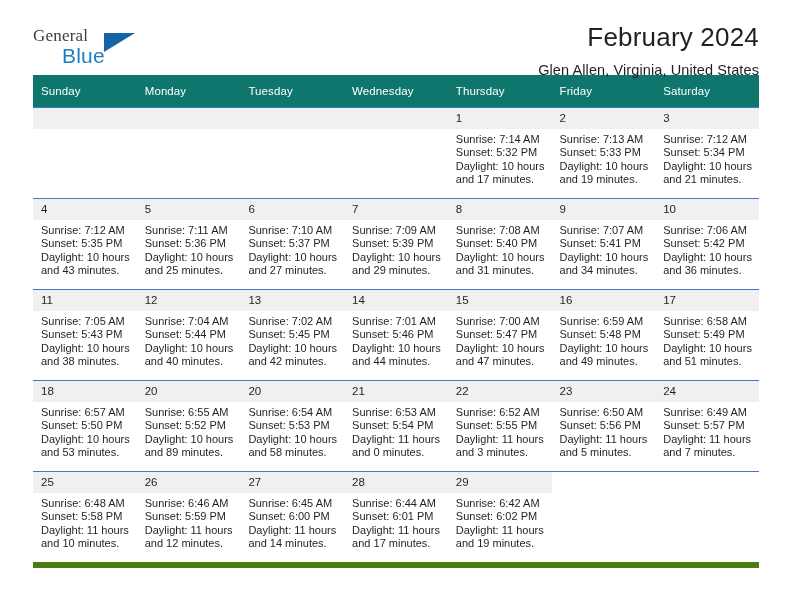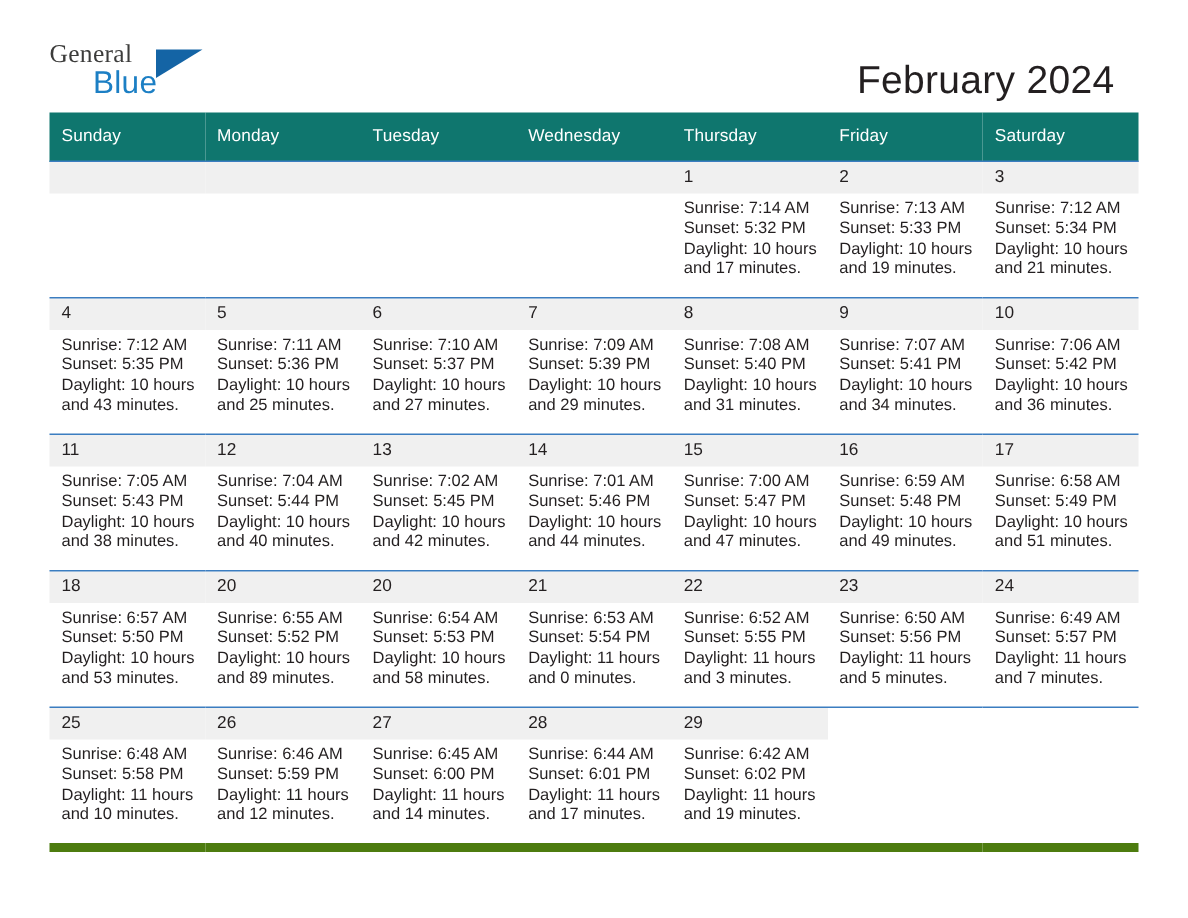--- a/index.html
+++ b/index.html
@@ -64,21 +64,21 @@
   }
   .titles {
     margin-top: 22px;
     text-align: right;
   }
   .cal-title {
     font-size: 26px;
     color: #231f20;
     line-height: 30px;
     font-weight: normal;
-    margin: 16px;
+    margin: 0;
     letter-spacing: 0.2px;
   }
   .cal-subtitle {
     font-size: 14.5px;
     color: #231f20;
     line-height: 20px;
     margin: 8px 0 0 0;
     font-weight: normal;
     letter-spacing: 0.1px;
   }
@@ -141,20 +141,21 @@
   <div class="header">
 
     <div class="brand">
       <span class="brand-general">General</span>
       <span class="brand-triangle"></span>
       <span class="brand-blue">Blue</span>
     </div>
 
     <div class="titles">
       <h1 class="cal-title">February 2024</h1>
+      <h2 class="cal-subtitle">Glen Allen, Virginia, United States</h2>
     </div>
 
   </div>
 
   <table class="calendar">
     <thead>
       <tr>
         <th>Sunday</th>
         <th>Monday</th>
         <th>Tuesday</th>

